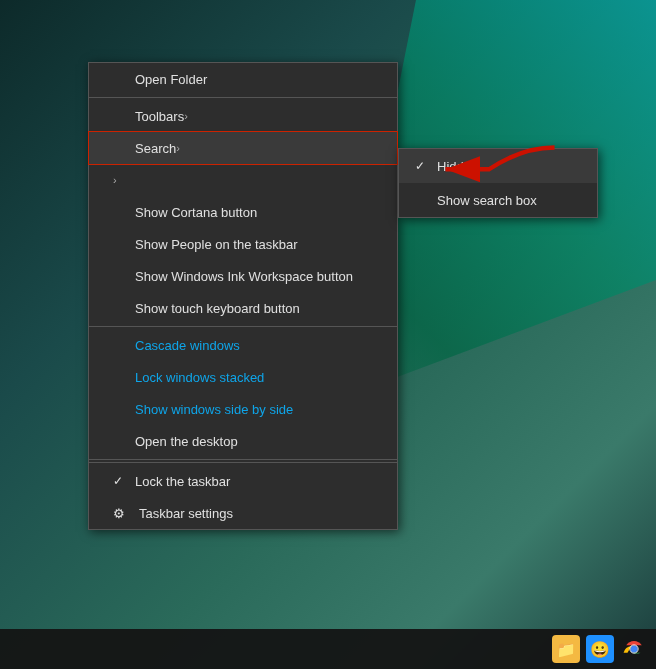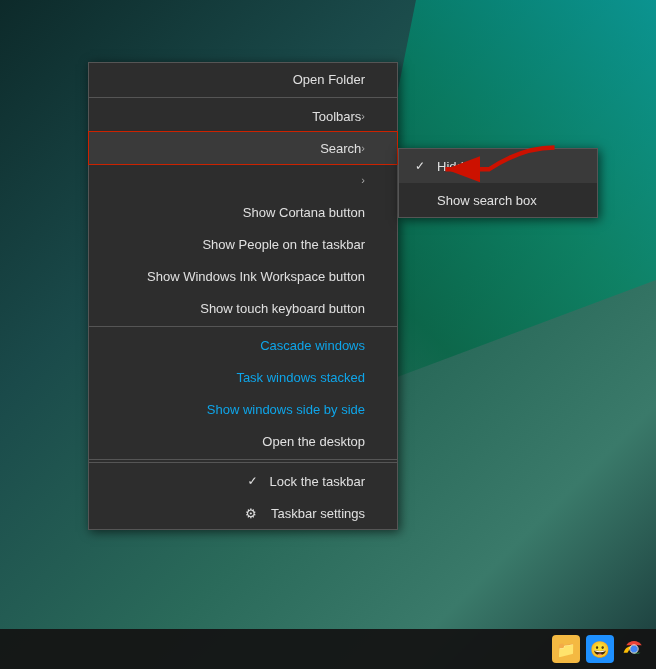--- a/index.html
+++ b/index.html
@@ -36,22 +36,22 @@
       width: 310px;
       background: #2d2d2d;
       border: 1px solid #555;
       box-shadow: 2px 2px 10px rgba(0,0,0,0.6);
       z-index: 10;
     }
 
     .menu-item {
       display: flex;
       align-items: center;
-      justify-content: flex-end;
-      padding: 7px 32px;
+      justify-content: flex-start;
+      padding: 7px 24px;
       color: #e0e0e0;
       cursor: pointer;
       position: relative;
       min-height: 32px;
     }
 
     .menu-item.active-item {
       background: #3a3a3a;
       outline: 1px solid #cc2200;
     }
@@ -221,21 +221,21 @@
   <div class="menu-item disabled">
     <div class="menu-item-left">
       <span class="checkmark"></span>
       <span>Cascade windows</span>
     </div>
   </div>
 
   <div class="menu-item disabled">
     <div class="menu-item-left">
       <span class="checkmark"></span>
-      <span>Task windows stacked</span>
+      <span>Lock windows stacked</span>
     </div>
   </div>
 
   <div class="menu-item disabled">
     <div class="menu-item-left">
       <span class="checkmark"></span>
       <span>Show windows side by side</span>
     </div>
   </div>
 

